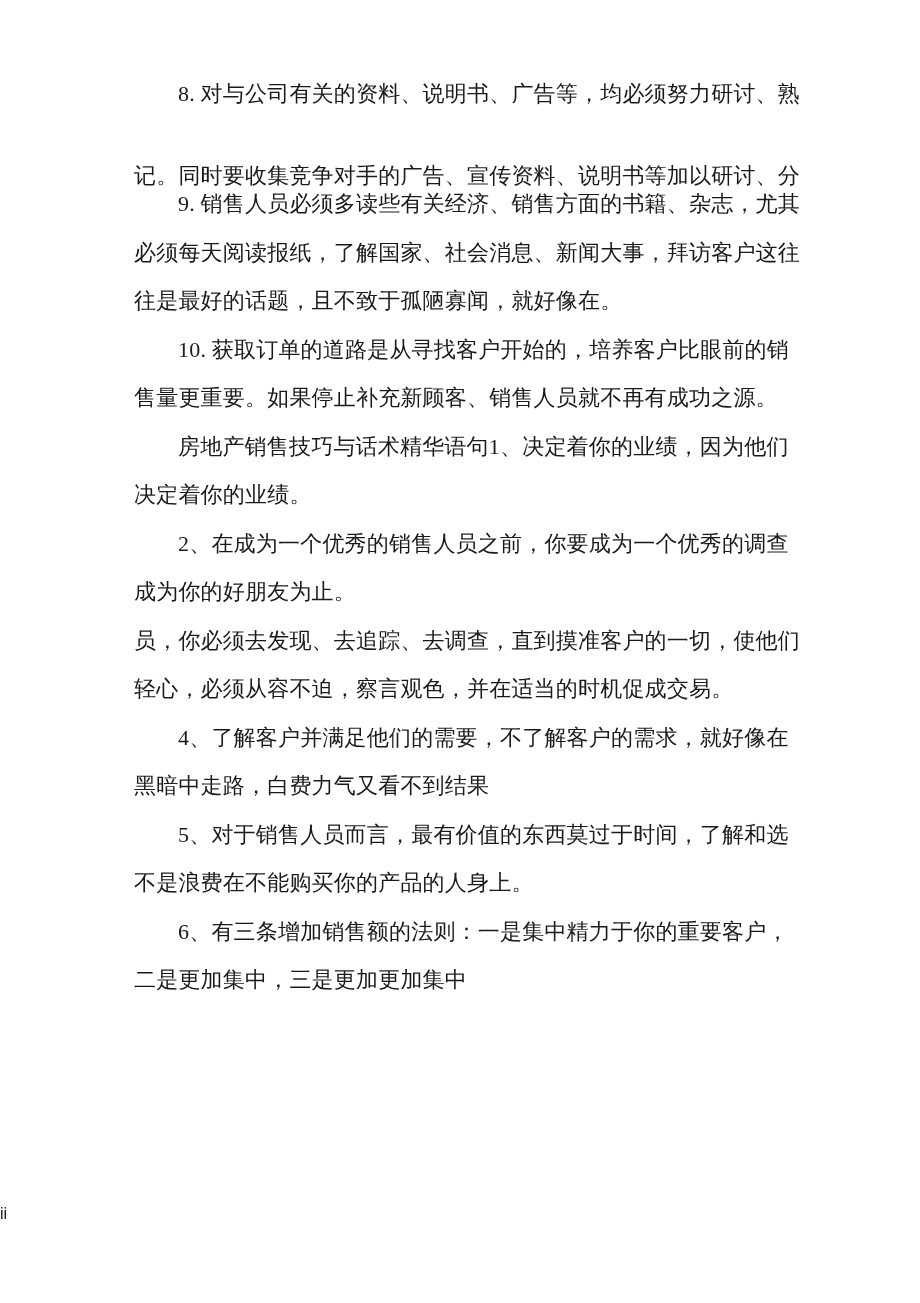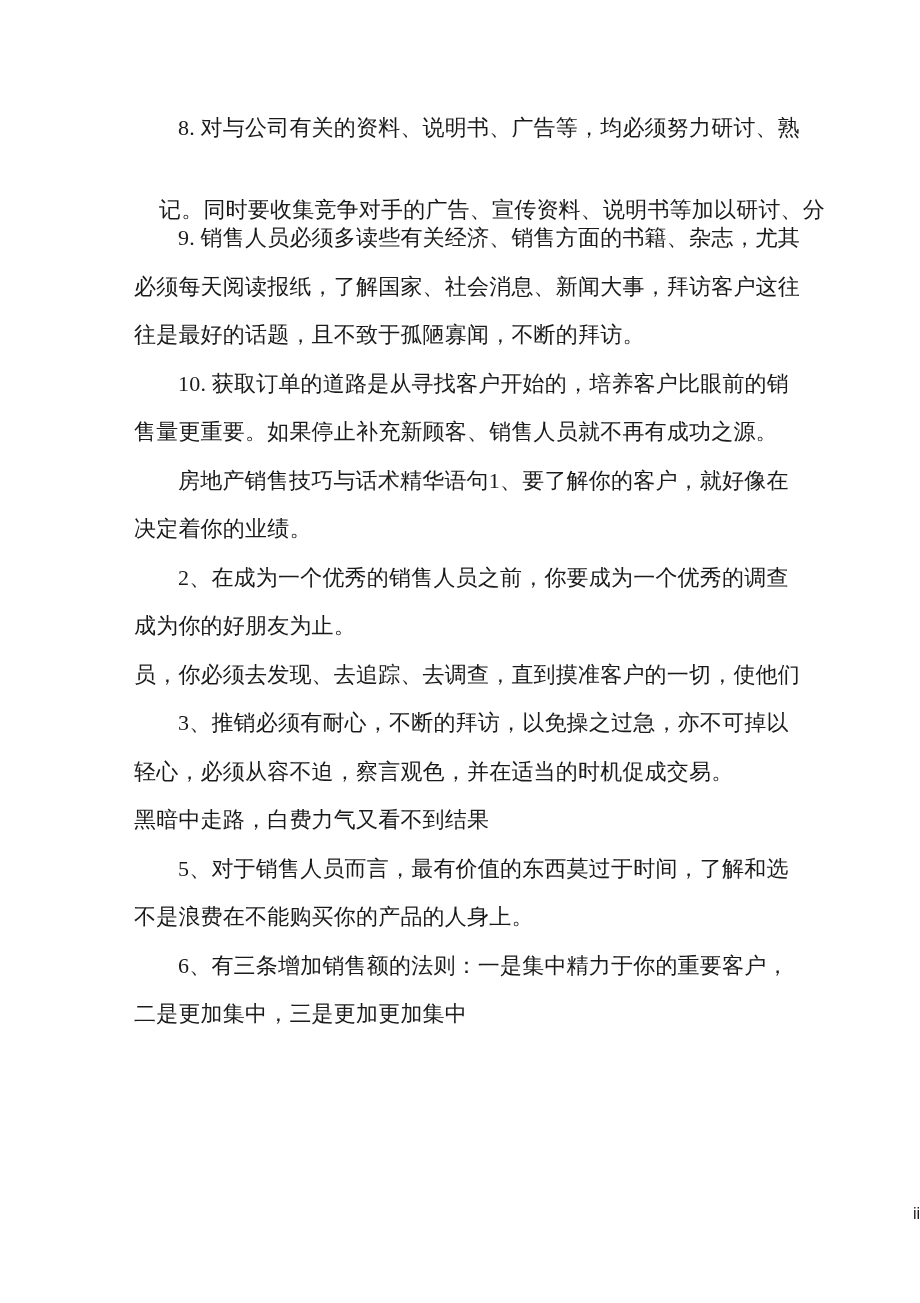--- a/index.html
+++ b/index.html
@@ -10,65 +10,65 @@
   .page {
     position: relative;
     width: 920px;
     height: 1303px;
     background: #ffffff;
     overflow: hidden;
     font-family: "Liberation Serif", "DejaVu Serif", serif;
     color: #1a1a1a;
   }
   .content {
-    padding: 114px 120px 0 134px;
+    padding: 80px 120px 0 134px;
   }
   .line {
     font-size: 22px;
     line-height: 28px;
     height: 28px;
     white-space: nowrap;
     letter-spacing: 0.2px;
   }
   .line.indent { padding-left: 44px; }
   .sp-normal { margin-bottom: 20.5px; }
-  .sp-tight  { margin-bottom: 0; margin-left: 25px; }
+  .sp-tight  { margin-bottom: 0; }
   .sp-wide   { margin-bottom: 54px; }
   .sp-none   { margin-bottom: 12px; }
   .footer {
     position: absolute;
     top: 1204px;
     left: 0;
     width: 920px;
-    text-align: right;
+    text-align: left;
     font-size: 16px;
     line-height: 20px;
     color: #1a1a1a;
     font-family: "Liberation Sans", "DejaVu Sans", sans-serif;
   }
 </style>
 </head>
 <body>
 
 <div class="page">
   <div class="content" id="doc-lines">
       <div class="line indent sp-wide">8. 对与公司有关的资料、说明书、广告等，均必须努力研讨、熟</div>
       <div class="line sp-tight">记。同时要收集竞争对手的广告、宣传资料、说明书等加以研讨、分</div>
       <div class="line indent sp-normal">9. 销售人员必须多读些有关经济、销售方面的书籍、杂志，尤其</div>
       <div class="line sp-normal">必须每天阅读报纸，了解国家、社会消息、新闻大事，拜访客户这往</div>
-      <div class="line sp-normal">往是最好的话题，且不致于孤陋寡闻，不断的拜访。</div>
+      <div class="line sp-normal">往是最好的话题，且不致于孤陋寡闻，就好像在。</div>
       <div class="line indent sp-normal">10. 获取订单的道路是从寻找客户开始的，培养客户比眼前的销</div>
       <div class="line sp-normal">售量更重要。如果停止补充新顾客、销售人员就不再有成功之源。</div>
-      <div class="line indent sp-normal">房地产销售技巧与话术精华语句1、要了解你的客户，就好像在</div>
+      <div class="line indent sp-normal">房地产销售技巧与话术精华语句1、决定着你的业绩，因为他们</div>
       <div class="line sp-normal">决定着你的业绩。</div>
       <div class="line indent sp-normal">2、在成为一个优秀的销售人员之前，你要成为一个优秀的调查</div>
       <div class="line sp-normal">成为你的好朋友为止。</div>
       <div class="line sp-normal">员，你必须去发现、去追踪、去调查，直到摸准客户的一切，使他们</div>
-      <div class="line indent sp-normal">3、推销必须有耐心，不断的拜访，以免操之过急，亦不可掉以</div>
       <div class="line sp-normal">轻心，必须从容不迫，察言观色，并在适当的时机促成交易。</div>
+      <div class="line indent sp-normal">4、了解客户并满足他们的需要，不了解客户的需求，就好像在</div>
       <div class="line sp-normal">黑暗中走路，白费力气又看不到结果</div>
       <div class="line indent sp-normal">5、对于销售人员而言，最有价值的东西莫过于时间，了解和选</div>
       <div class="line sp-normal">不是浪费在不能购买你的产品的人身上。</div>
       <div class="line indent sp-normal">6、有三条增加销售额的法则：一是集中精力于你的重要客户，</div>
       <div class="line sp-none">二是更加集中，三是更加更加集中</div>
     </div>
   <div class="footer">ii</div>
 </div>
 
 </body></html>

